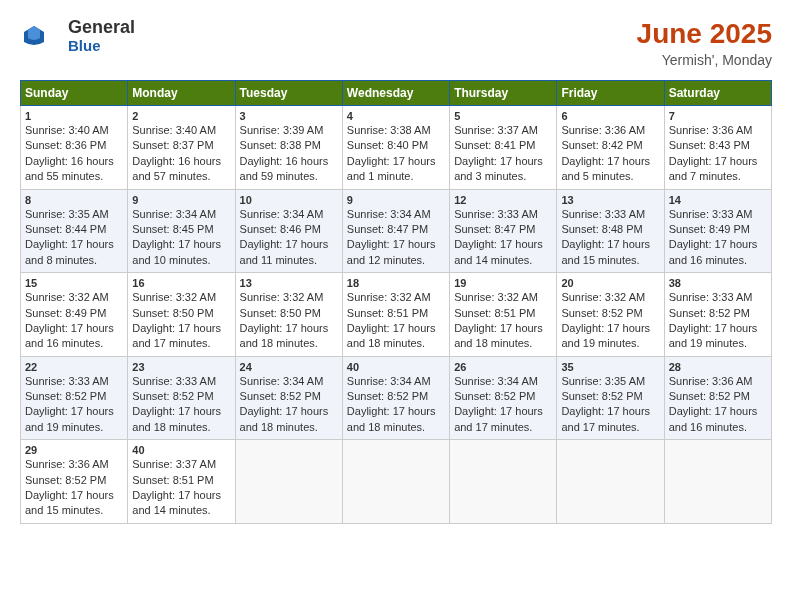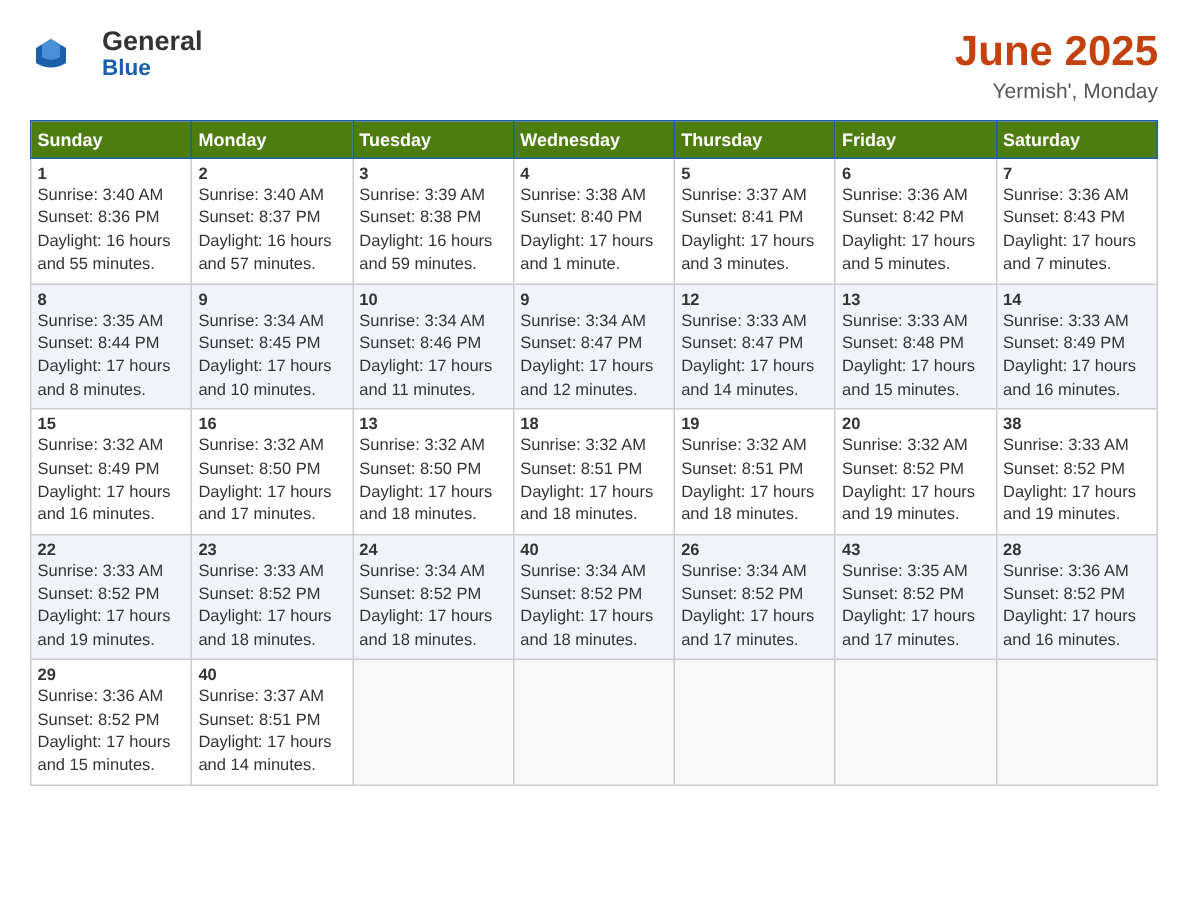--- a/index.html
+++ b/index.html
@@ -245,21 +245,21 @@
   </td>
           <td>
     <span class="day-num">40</span>
     <span class="day-info">Sunrise: 3:34 AM<br>Sunset: 8:52 PM<br>Daylight: 17 hours and 18 minutes.</span>
   </td>
           <td>
     <span class="day-num">26</span>
     <span class="day-info">Sunrise: 3:34 AM<br>Sunset: 8:52 PM<br>Daylight: 17 hours and 17 minutes.</span>
   </td>
           <td>
-    <span class="day-num">43</span>
+    <span class="day-num">35</span>
     <span class="day-info">Sunrise: 3:35 AM<br>Sunset: 8:52 PM<br>Daylight: 17 hours and 17 minutes.</span>
   </td>
           <td>
     <span class="day-num">28</span>
     <span class="day-info">Sunrise: 3:36 AM<br>Sunset: 8:52 PM<br>Daylight: 17 hours and 16 minutes.</span>
   </td>
         </tr>
         <tr class="last-row">
           <td>
     <span class="day-num">29</span>

